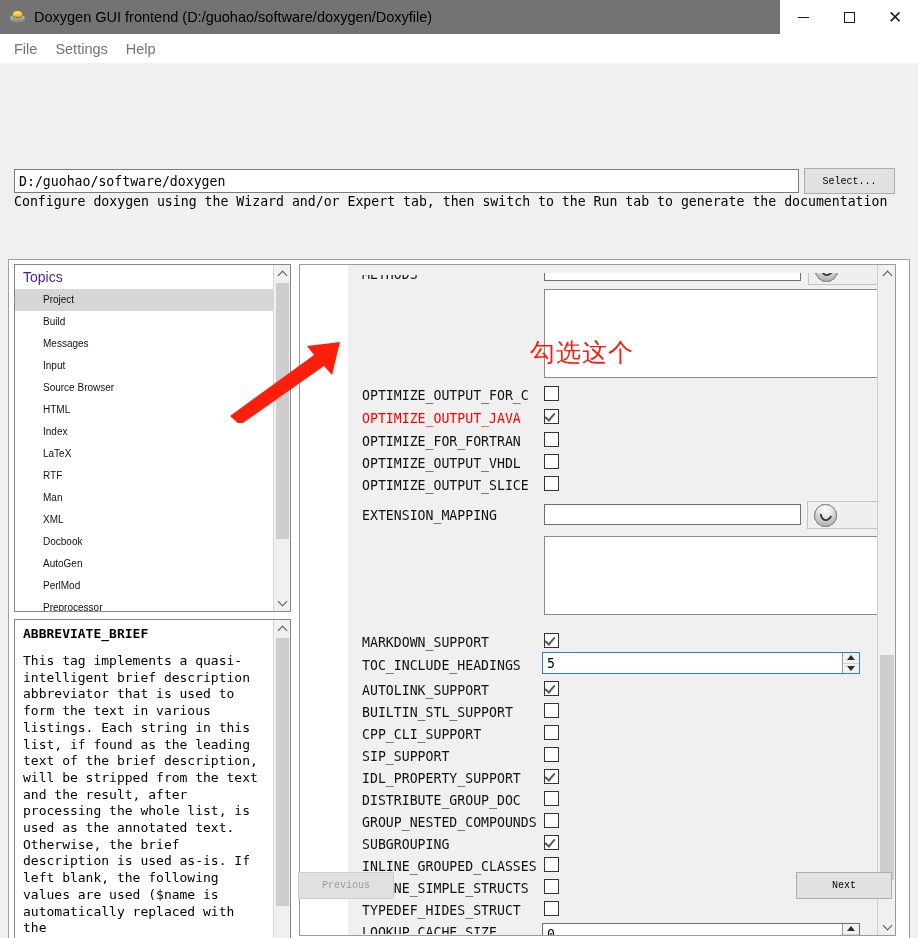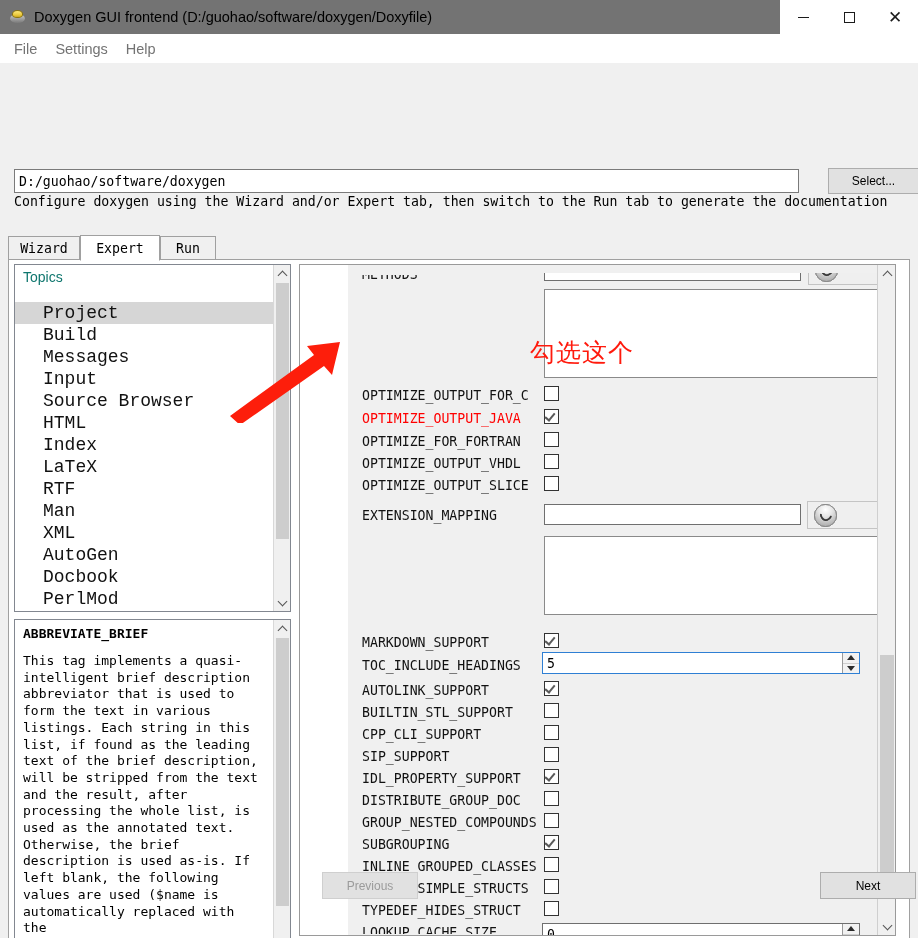--- a/index.html
+++ b/index.html
@@ -67,22 +67,22 @@
 
   
   .wd-input {
     position: absolute; left: 14px; top: 106px; width: 785px; height: 24px;
     background: #fff; border: 1px solid #7a7a7a;
     font-family: "DejaVu Sans Mono", monospace; font-size: 13.2px;
     padding: 1px 4px; color: #000; outline: none;
   }
   .btn-flat {
     position: absolute; background: #e1e1e1; border: 1px solid #adadad;
-    font-family: Liberation Sans, sans-serif; font-size: 12px; color: #000;
-    display:flex; align-items:center; justify-content:center; cursor: default; margin-left: 24px;
+    font-family: Liberation Mono, monospace; font-size: 10px; color: #000;
+    display:flex; align-items:center; justify-content:center; cursor: default;
   }
   #select-btn { left: 804px; top: 105px; width: 91px; height: 26px; }
 
   
   .tabstrip {
     position: absolute; left: 8px; top: 173px; width: 902px; height: 24px;
   }
   .tab {
     position: absolute; top: 0; height: 24px;
     background: #f0f0f0; border: 1px solid #a0a0a0; border-bottom: none;
@@ -98,25 +98,25 @@
     background: #ffffff; border: 1px solid #a0a0a0;
   }
 
   
   .topics-box {
     position: absolute; left: 5px; top: 4px; width: 277px; height: 348px;
     background: #ffffff; border: 1px solid #828790;
     overflow: hidden;
   }
   .topics-header {
-    font-family: "Liberation Sans", sans-serif; font-size: 14px; color: #0f766e;
-    padding: 4px 0 17px 8px;
+    font-family: "Liberation Sans", sans-serif; font-size: 14px; color: #4c1d95;
+    padding: 4px 0 4px 8px;
   }
   .topic-item {
-    font-family: Liberation Mono, monospace; font-size: 18px; color: #111;
+    font-family: Liberation Sans, sans-serif; font-size: 10px; color: #111;
     padding: 2px 0 2px 28px; line-height: 18px; white-space: nowrap; cursor: default;
   }
   .topic-item.selected { background: #d6d6d6; }
 
   
   .vscroll {
     position: absolute; right: 0; top: 0; width: 17px; bottom: 0;
     background: #f0f0f0; border-left: 1px solid #d8d8d8;
   }
   .vscroll .arrow {
@@ -256,44 +256,39 @@
   <div class="menu-item">Help</div>
 </div>
 
 <div class="content">
 
   <input class="wd-input" value="D:/guohao/software/doxygen" style="">
   <div class="btn-flat" id="select-btn">Select...</div>
 
   <div class="hint-label" style="left:14px; top:131px;">Configure doxygen using the Wizard and/or Expert tab, then switch to the Run tab to generate the documentation</div>
 
-  <div class="tabstrip">
-    <div class="tab" style="left:0px; width:72px;">Wizard</div>
-    <div class="tab active" style="left:72px; width:80px;">Expert</div>
-    <div class="tab" style="left:152px; width:56px;">Run</div>
-  </div>
 
   <div class="tabpage">
 
     <div class="topics-box">
       <div class="topics-header">Topics</div>
       <div>
         <div class="topic-item selected">Project</div>
         <div class="topic-item">Build</div>
         <div class="topic-item">Messages</div>
         <div class="topic-item">Input</div>
         <div class="topic-item">Source Browser</div>
         <div class="topic-item">HTML</div>
         <div class="topic-item">Index</div>
         <div class="topic-item">LaTeX</div>
         <div class="topic-item">RTF</div>
         <div class="topic-item">Man</div>
         <div class="topic-item">XML</div>
+        <div class="topic-item">Docbook</div>
         <div class="topic-item">AutoGen</div>
-        <div class="topic-item">Docbook</div>
         <div class="topic-item">PerlMod</div>
         <div class="topic-item">Preprocessor</div>
       </div>
       <div class="vscroll">
         <div class="arrow up">
             <span class="chev up"></span>
           </div>
         <div class="thumb" style="top:18px; height:256px;"></div>
         <div class="arrow down">
             <span class="chev down"></span>

